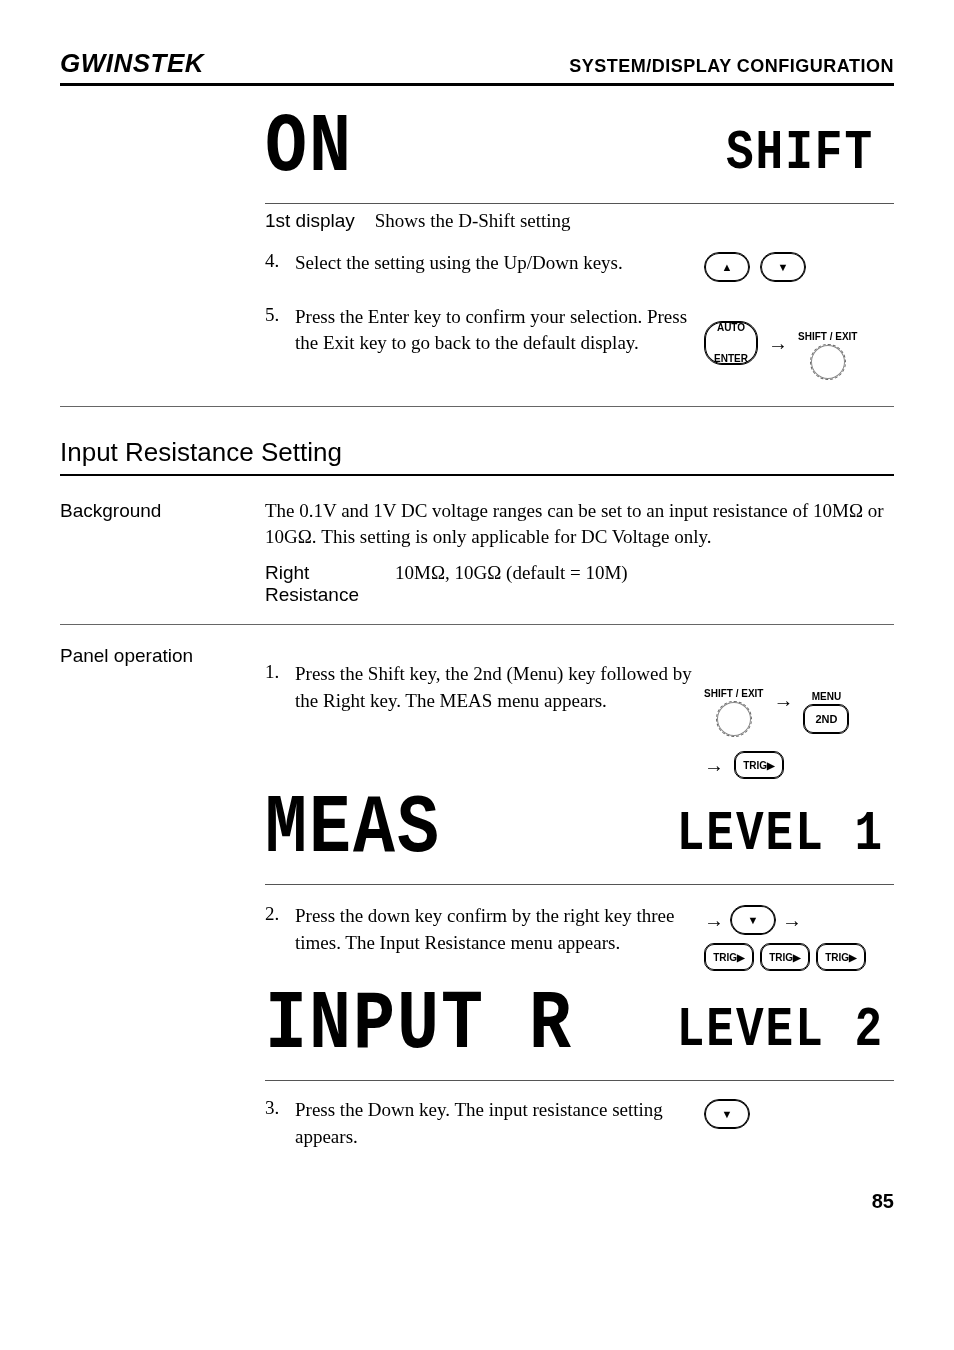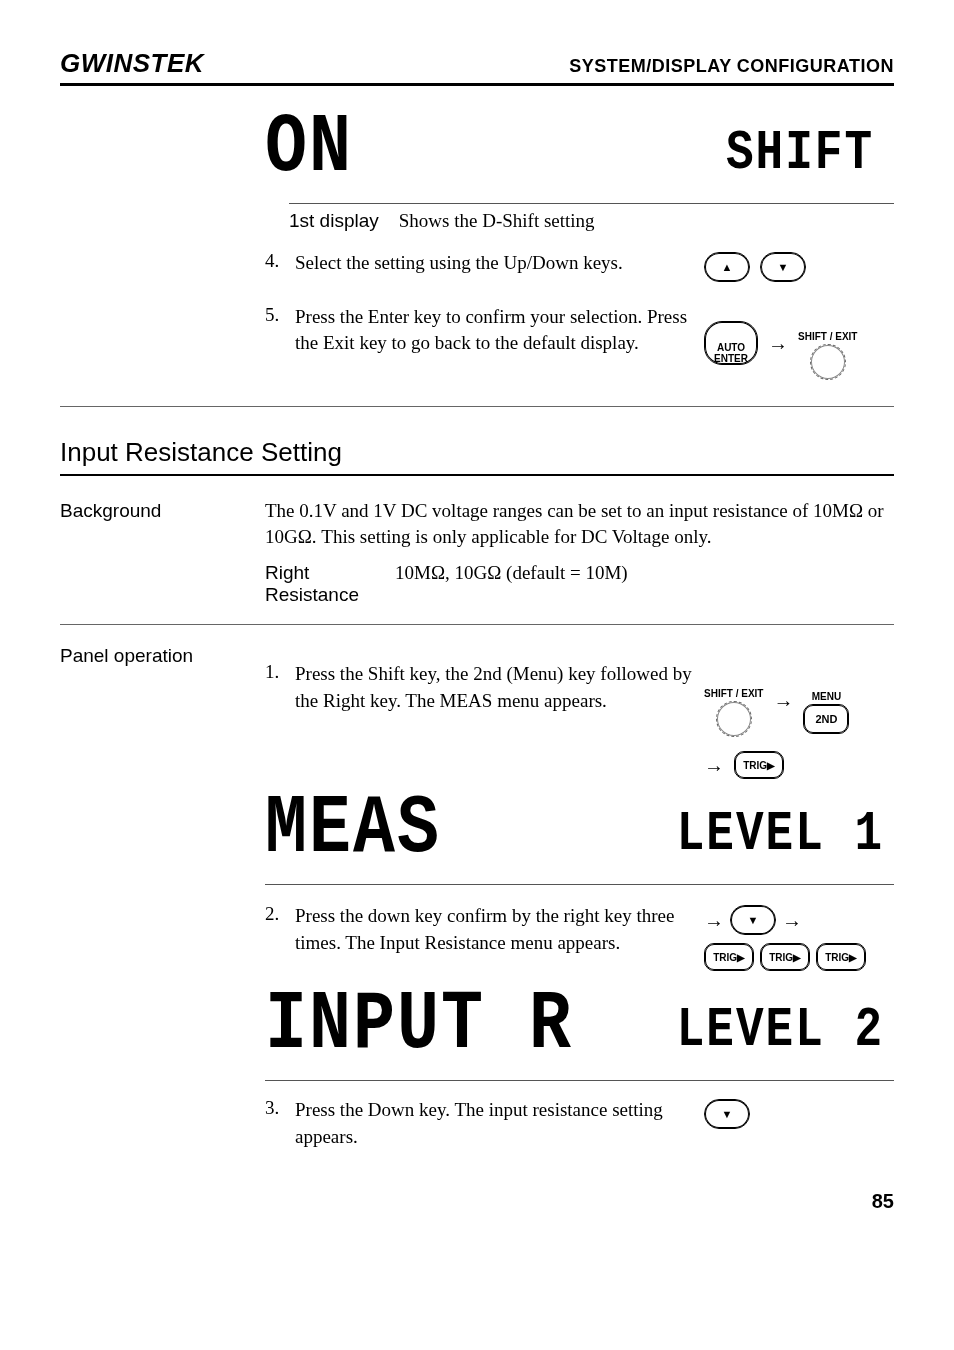--- a/index.html
+++ b/index.html
@@ -66,21 +66,20 @@
   }
   .seg.big { font-size: 70px; }
   .seg.small { font-size: 46px; margin-bottom: 10px; }
   .seg-underline {
     border-top: 1px solid #555;
     margin-top: 8px;
     padding-top: 6px;
     display: flex;
     gap: 20px;
     font-size: 19px;
-    margin-left: 24px;
   }
   .disp-label {
     font-family: 'Segoe UI', Arial, sans-serif;
   }
   .step-row {
     margin-left: 205px;
     display: flex;
     gap: 12px;
     margin-top: 18px;
     align-items: flex-start;
@@ -144,21 +143,21 @@
     display: inline-flex;
     flex-direction: column;
     align-items: center;
     gap: 2px;
     margin-top: 25px;
   }
   .auto-enter {
     display:inline-flex;
     flex-direction:column;
     align-items:center;
-    justify-content:flex-end;
+    justify-content:space-between;
     border:1.5px solid #000;
     box-shadow: 0 0 0 1px #000 inset;
     border-radius:18px;
     width:52px; height:42px;
     font-family: Arial, sans-serif;
     font-size:10px;
     font-weight:700;
   }
   hr.thin {
     border: none;

